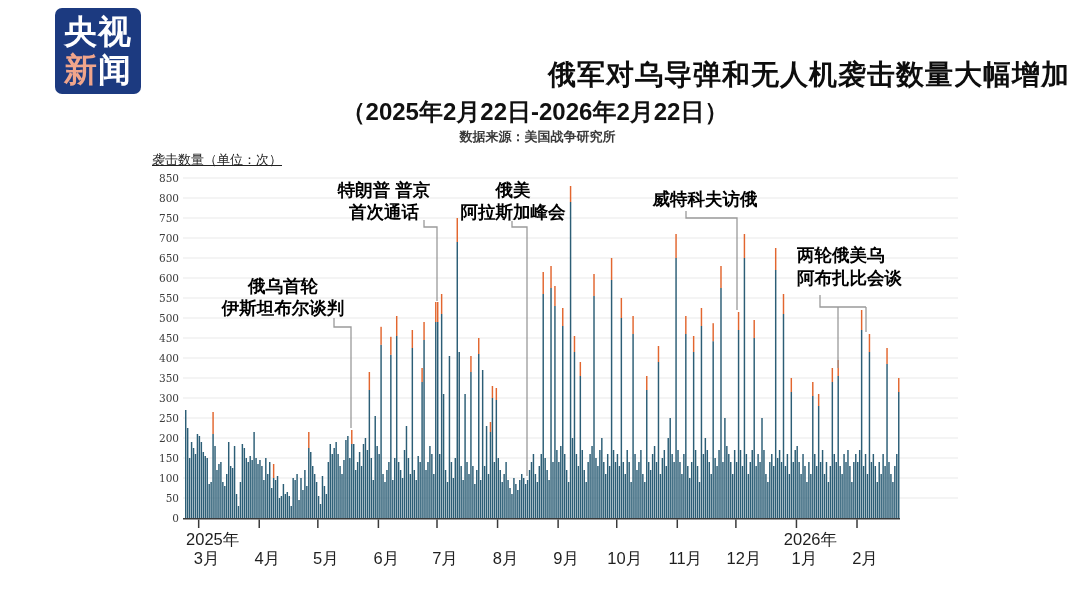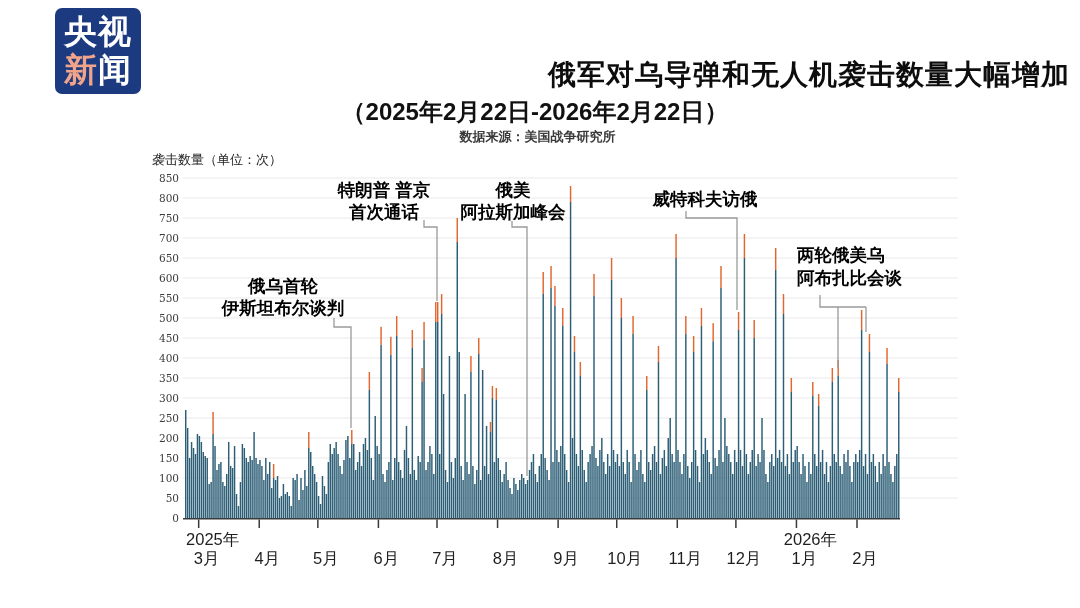--- a/index.html
+++ b/index.html
@@ -8,21 +8,21 @@
   .logo{position:absolute;left:55px;top:8px;width:86px;height:86px;border-radius:7px;
         display:flex;flex-direction:column;align-items:center;justify-content:center;
         font-weight:bold;font-size:33px;line-height:38px;color:#fff;letter-spacing:1px;}
   .logo .accent{}
   .title{position:absolute;left:0;top:56px;width:1070px;text-align:right;
          font-size:28px;font-weight:bold;color:#0d0d0d;letter-spacing:1px;}
   .subtitle{position:absolute;left:0;top:96px;width:1070px;text-align:center;
             font-size:24px;font-weight:bold;color:#111;}
   .source{position:absolute;left:0;top:128px;width:1075px;text-align:center;
           font-size:13px;font-weight:600;color:#3a3a3a;}
-  .ylabel{position:absolute;left:152px;top:151px;font-size:13px;color:#222;font-weight:500;}
+  .ylabel{position:absolute;left:152px;top:151px;font-size:13px;color:#222;font-weight:500;text-decoration:underline;}
   svg.chart{position:absolute;left:0;top:0;}
   .ytick{font:10.5px "DejaVu Serif",serif;fill:#3c3c3c;}
   .xtick{font:500 16.5px "Liberation Sans",sans-serif;fill:#1f1f1f;}
   .ann{font:bold 17.5px "Liberation Sans",sans-serif;fill:#000;}
 </style>
 </head>
 <body>
 
 <div class="logo" style="background: rgb(28, 58, 128); color: rgb(255, 255, 255);">
   <div><span>央视</span></div>

